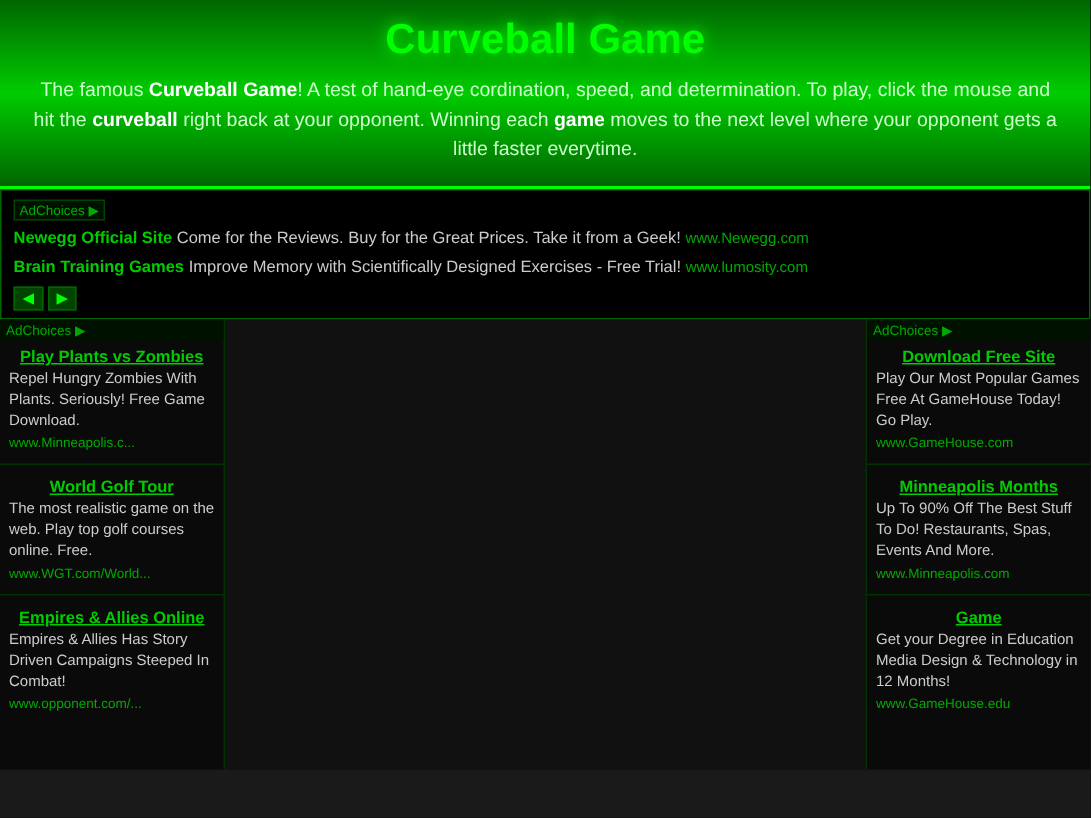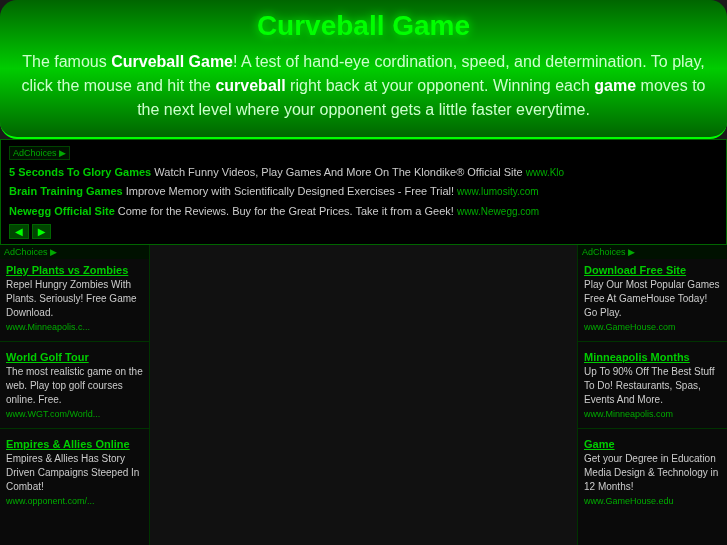--- a/index.html
+++ b/index.html
@@ -9,31 +9,30 @@
       font-size: 12px;
       color: #00ff00;
       width: 727px;
       min-height: 545px;
     }
     #header {
       background: linear-gradient(to bottom, #006600, #00cc00, #006600);
       text-align: center;
       padding: 10px 20px 15px;
       border-bottom: 2px solid #00ff00;
-      border-radius: 17px;
     }
     #header h1 {
       color: #00ff00;
       font-size: 28px;
       font-weight: bold;
       text-shadow: 0 0 10px #00ff00;
     }
     #header p {
       color: #ccffcc;
-      font-size: 16px;
+      font-size: 13px;
       margin-top: 8px;
       line-height: 1.5;
     }
     #header p strong {
       color: #ffffff;
     }
     #ad-banner {
       background-color: #000000;
       border: 1px solid #006600;
       padding: 5px 8px;
@@ -117,20 +116,21 @@
       padding: 5px 6px;
       color: #cccccc;
       font-size: 11px;
     }
     .sidebar-ad-title {
       color: #00cc00;
       font-weight: bold;
       text-decoration: underline;
       display: block;
       margin-bottom: 2px;
+      text-align: center;
     }
     .sidebar-ad-text {
       color: #cccccc;
       font-size: 10px;
       line-height: 1.4;
     }
     .sidebar-ad-domain {
       color: #00aa00;
       font-size: 9px;
       display: block;
@@ -151,34 +151,29 @@
     the mouse and hit the <strong>curveball</strong> right back at your opponent. Winning each <strong>game</strong> moves to the next level
     where your opponent gets a little faster everytime.
   </p>
 </div>
 
 <div id="ad-banner">
   <div class="adchoices-label" style="display:inline-block; margin-bottom:3px;">
     <span>AdChoices ▶</span>
   </div>
   <div class="ad-banner-row">
-    <span class="ad-title">5 Seconds To Glory Games</span>
-    <span> Watch Funny Videos, Play Games And More On The Klondike® Official Site</span>
-    <span class="ad-domain">www.Klo</span>
+    <span class="ad-title">Newegg Official Site</span>
+    <span> Come for the Reviews. Buy for the Great Prices. Take it from a Geek!</span>
+    <span class="ad-domain">www.Newegg.com</span>
   </div>
   <div class="ad-banner-row">
     <span class="ad-title">Brain Training Games</span>
     <span> Improve Memory with Scientifically Designed Exercises - Free Trial!</span>
     <span class="ad-domain">www.lumosity.com</span>
   </div>
-  <div class="ad-banner-row">
-    <span class="ad-title">Newegg Official Site</span>
-    <span> Come for the Reviews. Buy for the Great Prices. Take it from a Geek!</span>
-    <span class="ad-domain">www.Newegg.com</span>
-  </div>
   <div class="ad-banner-nav">
     <div class="ad-banner-arrows">
       <button class="ad-arrow">◀</button>
       <button class="ad-arrow">▶</button>
     </div>
   </div>
 </div>
 
 <div id="main-content">
 

